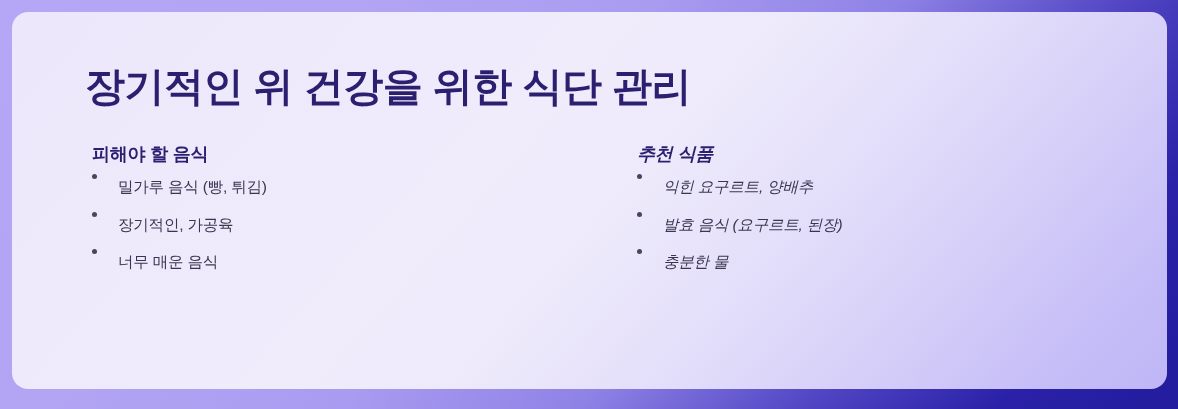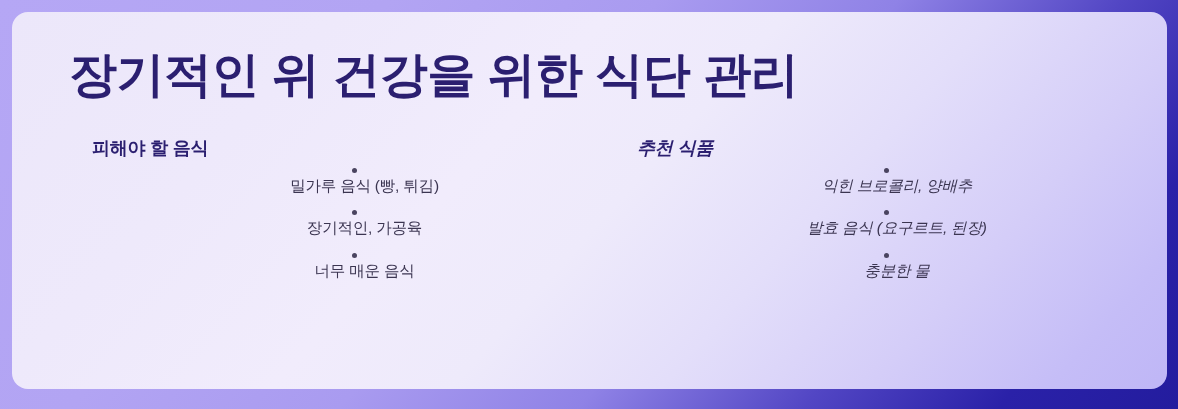--- a/index.html
+++ b/index.html
@@ -46,22 +46,22 @@
         #f1ecfc 40%,
         #eeeafb 52%,
         #e3defa 66%,
         #d4cdf8 80%,
         #c5bdf7 92%,
         #bfb6f6 100%);
     overflow: hidden;
   }
 
   .card-title {
-    margin: 0;
-    font-size: 48px;
+    margin: 16px;
+    font-size: 40px;
     line-height: 1.2;
     font-weight: 700;
     letter-spacing: -0.5px;
     color: #2b1f70;
     white-space: nowrap;
   }
 
   .columns {
     display: flex;
     margin-top: 32px;
@@ -83,27 +83,26 @@
   }
 
   .bullet-list {
     list-style: none;
     margin: 0;
     padding: 0;
   }
 
   .bullet-item {
     display: flex;
-    align-items: center;
+    align-items: flex-start;
     font-size: 15.5px;
     line-height: 1.2;
     color: #3b3551;
     margin-bottom: 19px;
     letter-spacing: -0.2px;
-    flex-direction: column;
   }
   .bullet-item:last-child {
     margin-bottom: 0;
   }
 
   .bullet-dot {
     flex: 0 0 auto;
     width: 5px;
     height: 5px;
     border-radius: 50%;
@@ -144,21 +143,21 @@
             <span class="bullet-text">너무 매운 음식</span>
           </li>
         </ul>
       </div>
 
       <div class="column right">
         <h2 class="column-heading">추천 식품</h2>
         <ul class="bullet-list">
           <li class="bullet-item">
             <span class="bullet-dot"></span>
-            <span class="bullet-text">익힌 브로콜리, 양배추</span>
+            <span class="bullet-text">익힌 요구르트, 양배추</span>
           </li>
           <li class="bullet-item">
             <span class="bullet-dot"></span>
             <span class="bullet-text">발효 음식 (요구르트, 된장)</span>
           </li>
           <li class="bullet-item">
             <span class="bullet-dot"></span>
             <span class="bullet-text">충분한 물</span>
           </li>
         </ul>

